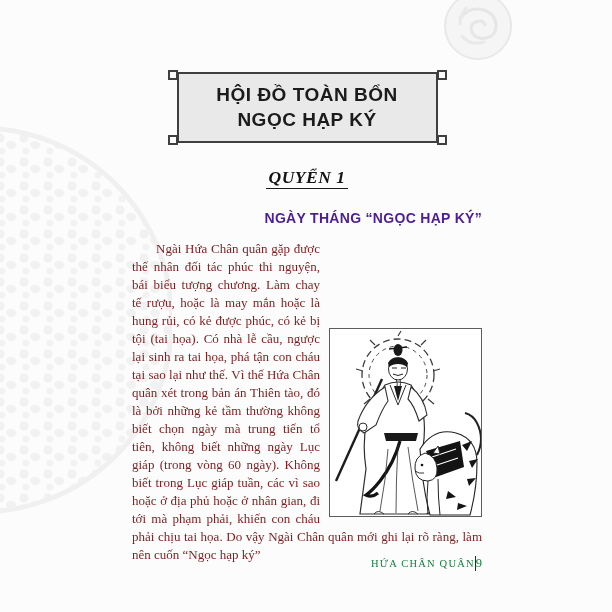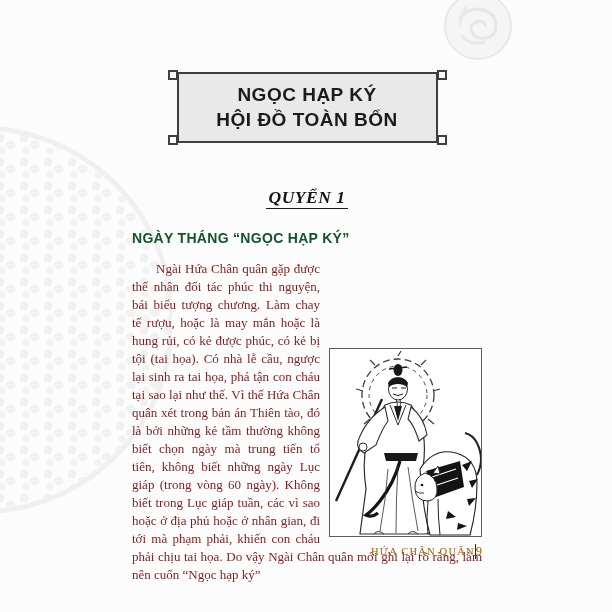--- a/index.html
+++ b/index.html
@@ -24,43 +24,43 @@
   }
   .corn{
     position:absolute;width:6px;height:6px;background:#fcfcfc;border:2px solid #3f3f3f;
   }
   .corn.tl{left:-11px;top:-4px;}
   .corn.tr{right:-11px;top:-4px;}
   .corn.bl{left:-11px;bottom:-4px;}
   .corn.br{right:-11px;bottom:-4px;}
   
   .quyen{
-    text-align:center;margin-top:44px;font-size:17.5px;font-weight:700;font-style:italic;
+    text-align:center;margin-top:24px;font-size:17.5px;font-weight:700;font-style:italic;
     color:#141414;letter-spacing:.5px;
   }
   .quyen span{border-bottom:1.8px solid #1a1a1a;padding:0 3px 1px;}
   
   .section-heading{
-    text-align:left;margin-top:21px;font-family:"Liberation Sans",sans-serif;
-    font-weight:700;font-size:14px;line-height:19px;color:#14532d;letter-spacing:.3px;
+    text-align:right;margin-top:21px;font-family:"Liberation Sans",sans-serif;
+    font-weight:700;font-size:14px;line-height:19px;color:#4c1d95;letter-spacing:.3px;
   }
   
   .body-para{
     margin:12px 0 0;font-size:13px;line-height:18px;color:#7f1d1d;
     text-align:justify;text-indent:24px;
   }
   .illu-wrap{
     float:right;width:151px;height:187px;margin:88px 0 6px 9px;
     border:1.5px solid #5c5c5c;background:#ffffff;box-sizing:content-box;
   }
   .illu-wrap svg{display:block;}
   
   .footer{
-    position:absolute;right:130px;top:544px;z-index:1;display:flex;align-items:center;
-    color:#a16207;
+    position:absolute;right:130px;top:556px;z-index:1;display:flex;align-items:center;
+    color:#15803d;
   }
   .footer .running{font-size:10.5px;letter-spacing:1.2px;font-weight:500;}
   .footer .divider{width:1px;height:15px;background:#2a2a2a;}
   .footer .pagenum{font-size:12.5px;}
 </style>
 </head>
 <body>
 
 <div class="page">
 
@@ -83,22 +83,22 @@
     <circle cx="58" cy="212" r="192" fill="none" stroke="#f0f0f0" stroke-width="5"></circle>
   </svg>
 
   <div class="content">
 
     <div class="title-box">
       <span class="corn tl"></span>
       <span class="corn tr"></span>
       <span class="corn bl"></span>
       <span class="corn br"></span>
+      <div class="title-line">HỘI ĐỒ TOÀN BỔN</div>
       <div class="title-line">NGỌC HẠP KÝ</div>
-      <div class="title-line">HỘI ĐỒ TOÀN BỔN</div>
     </div>
 
     <div class="quyen">
       <span>QUYỂN 1</span>
     </div>
 
     <div class="section-heading">
       <div>NGÀY THÁNG “NGỌC HẠP KÝ”</div>
     </div>
 

